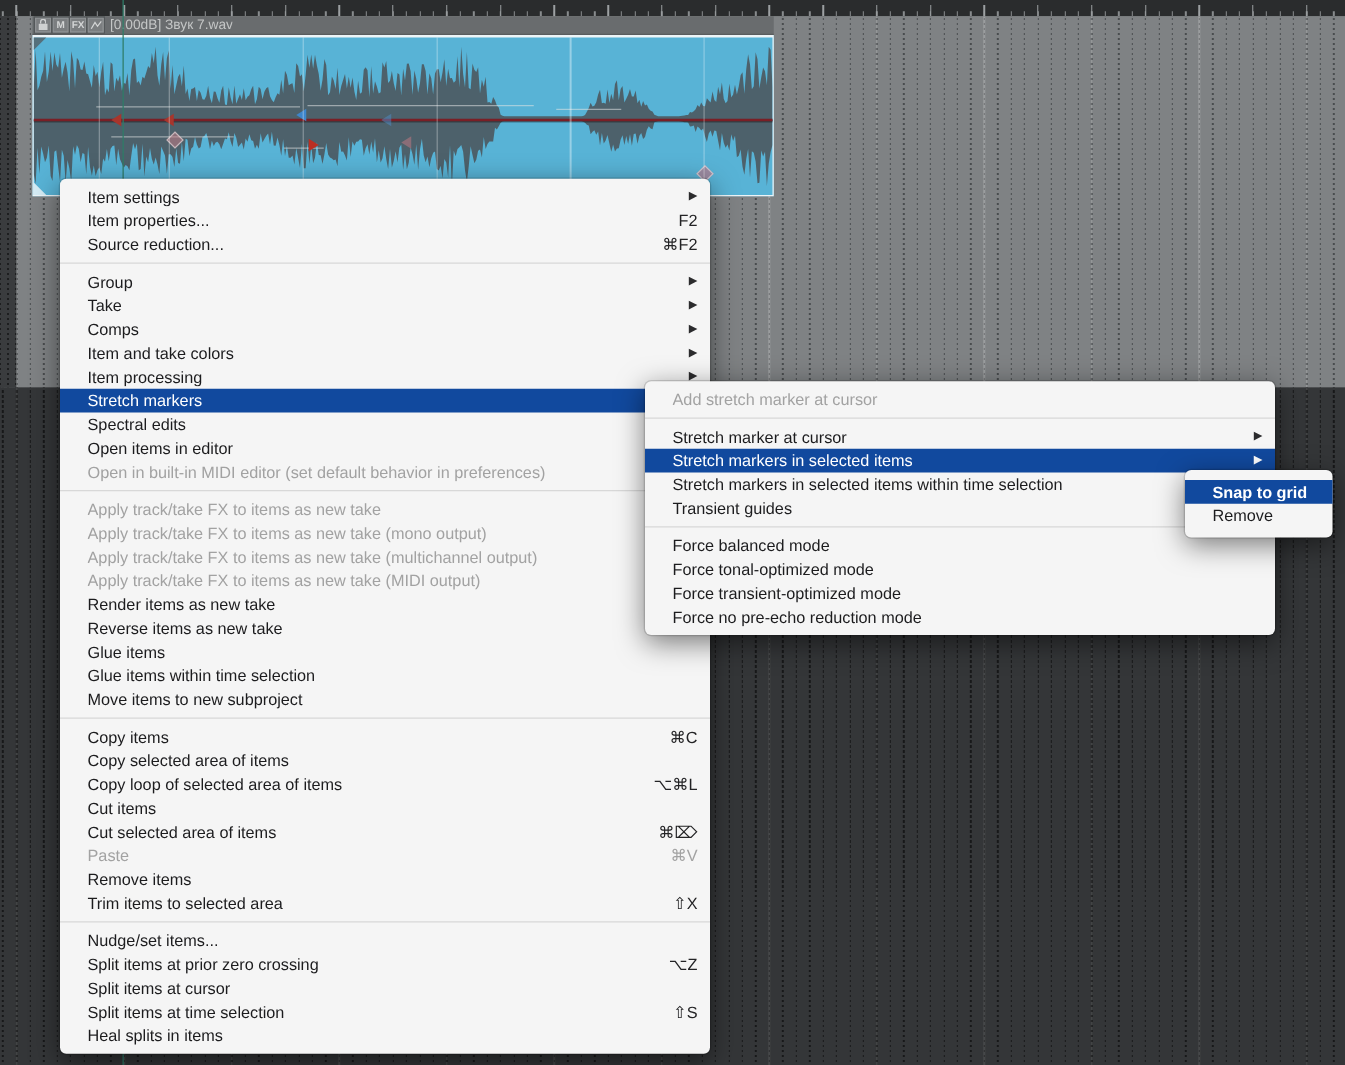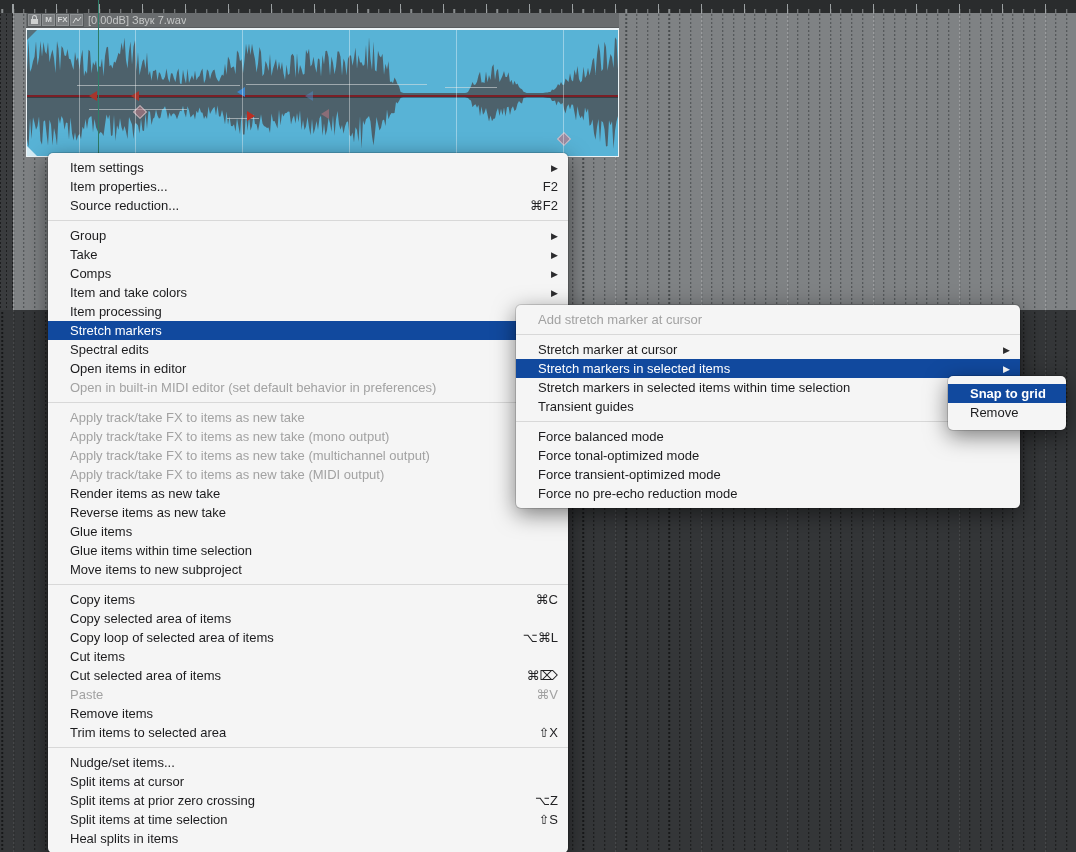--- a/index.html
+++ b/index.html
@@ -64,21 +64,21 @@
   .marker.tri-right{border-top:5px solid transparent;border-bottom:5px solid transparent;border-left-width:8px;border-left-style:solid;}
   .marker.diamond{width:8px;height:8px;transform:rotate(45deg);border:1px solid rgba(255,255,255,.5);}
   .fade-tl{position:absolute;left:0;top:0;width:0;height:0;
     border-top:10px solid rgba(85,95,100,.8);border-right:10px solid transparent;}
   .fade-bl{position:absolute;left:0;bottom:0;width:0;height:0;
     border-bottom:10px solid rgba(255,255,255,.75);border-right:10px solid transparent;}
   
   .menu{position:absolute;background:#f5f5f5;border-radius:5px;
     box-shadow:0 6px 22px rgba(0,0,0,.5),0 0 0 1px rgba(0,0,0,.14);
     padding:5px 0;box-sizing:border-box;font-size:13px;color:#1c1c1e;}
-  #menu-main{left:48px;top:153px;width:520px;z-index:10;}
+  #menu-main{left:48px;top:143px;width:520px;z-index:10;}
   #menu-stretch{left:516px;top:305px;width:504px;z-index:11;}
   #menu-snap{left:948px;top:376px;width:118px;z-index:12;padding:8px 0;}
   .mi{display:flex;align-items:center;height:19px;padding:0 10px 0 22px;white-space:nowrap;}
   .mi-label{flex:1 1 auto;overflow:hidden;}
   .mi-short{flex:0 0 auto;margin-left:14px;color:#232325;}
   .mi-arrow{flex:0 0 auto;margin-left:10px;font-size:9px;color:#2b2b2d;transform:translateY(-0.5px);}
   .mi.dis,.mi.dis .mi-short{color:#a2a2a2;}
   .mi.hl{background:#11499e;color:#fff;}
   .mi.hl .mi-arrow,.mi.hl .mi-short{color:#fff;}
   .mi.bold{font-weight:700;}
@@ -241,25 +241,25 @@
       </div>
       <div class="mi">
         <span class="mi-label">Trim items to selected area</span>
         <span class="mi-short">⇧X</span>
       </div>
       <div class="msep"></div>
       <div class="mi">
         <span class="mi-label">Nudge/set items...</span>
       </div>
       <div class="mi">
-        <span class="mi-label">Split items at cursor</span>
-      </div>
-      <div class="mi">
         <span class="mi-label">Split items at prior zero crossing</span>
         <span class="mi-short">⌥Z</span>
+      </div>
+      <div class="mi">
+        <span class="mi-label">Split items at cursor</span>
       </div>
       <div class="mi">
         <span class="mi-label">Split items at time selection</span>
         <span class="mi-short">⇧S</span>
       </div>
       <div class="mi">
         <span class="mi-label">Heal splits in items</span>
       </div>
     </div>
   <div class="menu" id="menu-stretch">

